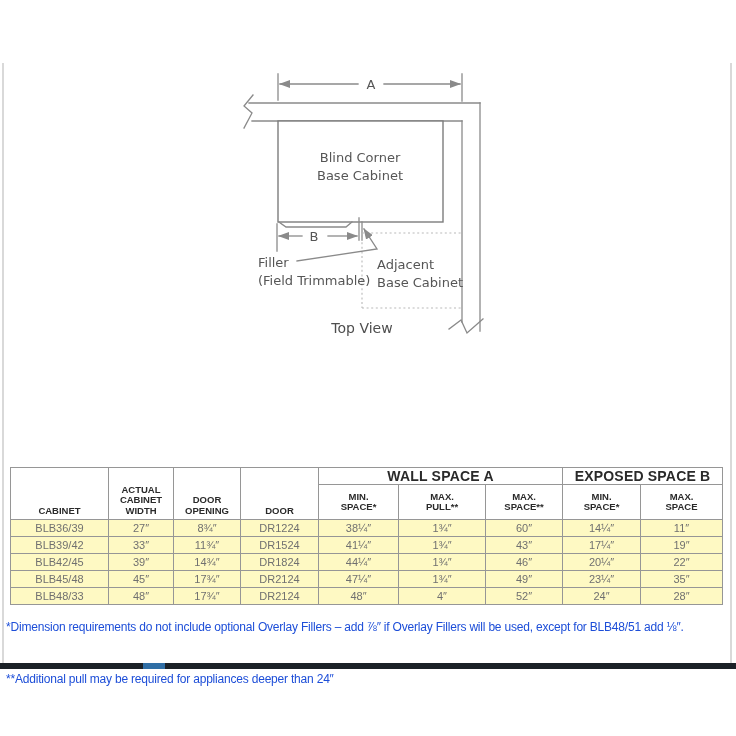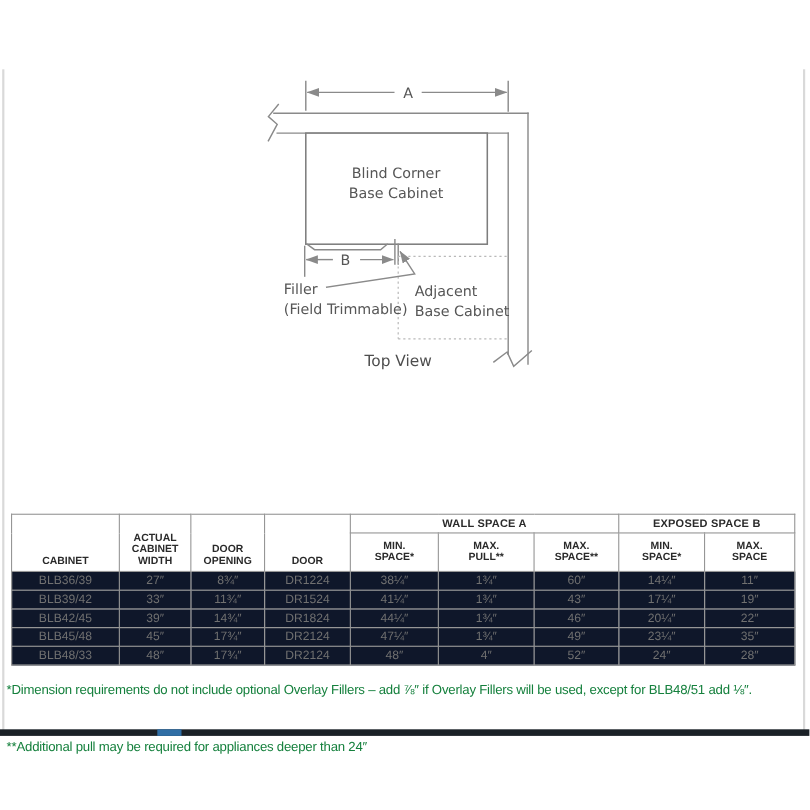--- a/index.html
+++ b/index.html
@@ -20,30 +20,30 @@
   .dotted { stroke: #b9b9b9; stroke-width: 1.1; fill: none; stroke-dasharray: 2 2.6; }
   .dt   { font-family: "DejaVu Sans", sans-serif; font-size: 13px; fill: #565656; }
   .dt-lg{ font-family: "DejaVu Sans", sans-serif; font-size: 14px; fill: #4e4e4e; }
   .mid  { text-anchor: middle; }
 
   
   table.spec { position: absolute; left: 10px; top: 467px; width: 712px;
     border-collapse: collapse; table-layout: fixed; background: #fff; }
   table.spec th, table.spec td { border: 1px solid #969696; }
   table.spec { border: 1.5px solid #7d7d7d; }
-  th.group-h { height: 17px; font-size: 10px; font-weight: bold; color: #2a2a2a;
+  th.group-h { height: 17px; font-size: 14px; font-weight: bold; color: #2a2a2a;
     text-align: center; vertical-align: middle; letter-spacing: .2px; }
   th.col-h { height: 35px; font-size: 9.5px; font-weight: bold; color: #2a2a2a;
     text-align: center; vertical-align: middle; white-space: pre-line; line-height: 1.1; }
   th.col-h.bottom { vertical-align: bottom; padding-bottom: 3px; }
   td.cell { height: 17px; font-size: 11px; color: #707070; text-align: center;
-    vertical-align: middle; background: #0f172a; }
-
-  
-  .footnote { position: absolute; left: 6px; font-size: 12px; color: #15803d;
+    vertical-align: middle; background: #fef9c3; }
+
+  
+  .footnote { position: absolute; left: 6px; font-size: 12px; color: #1d4ed8;
     letter-spacing: -0.2px; white-space: nowrap; }
   .footnote.f1 { top: 620px; }
   .footnote.f2 { top: 672px; }
 </style>
 </head>
 <body>
 
 <svg class="diagram" width="736" height="460" viewBox="0 0 736 460" aria-hidden="true">
   <defs>
     <marker id="arw" markerWidth="11" markerHeight="8" refX="10" refY="4" orient="auto" markerUnits="userSpaceOnUse">

